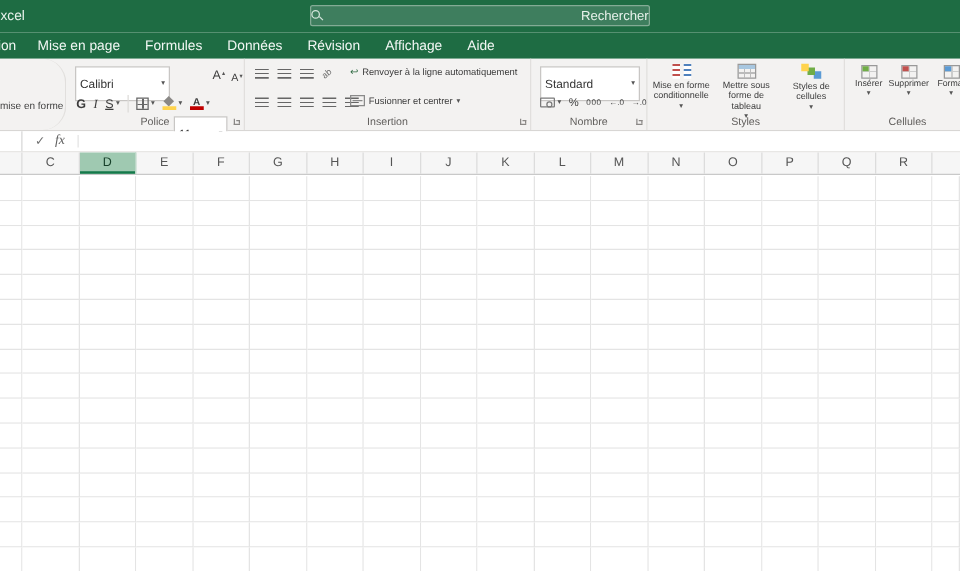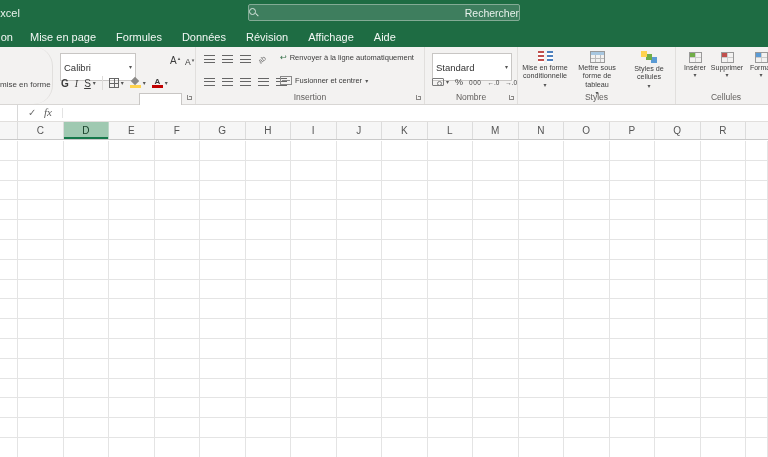--- a/index.html
+++ b/index.html
@@ -214,20 +214,21 @@
       </span>
       <span class="ibtn">
         <span class="icon-fill"></span>
         <span class="chev">▾</span>
       </span>
       <span class="ibtn">
         <span class="icon-fontcolor">A</span>
         <span class="chev">▾</span>
       </span>
     </div>
+    <div class="group-label">Police</div>
     <span class="dlaunch"></span>
   </div>
 
   <div class="group g-align">
     <div class="iconrow r1">
       <span class="lines"></span>
       <span class="lines"></span>
       <span class="lines"></span>
       <span class="orient">ab</span>
     </div>

